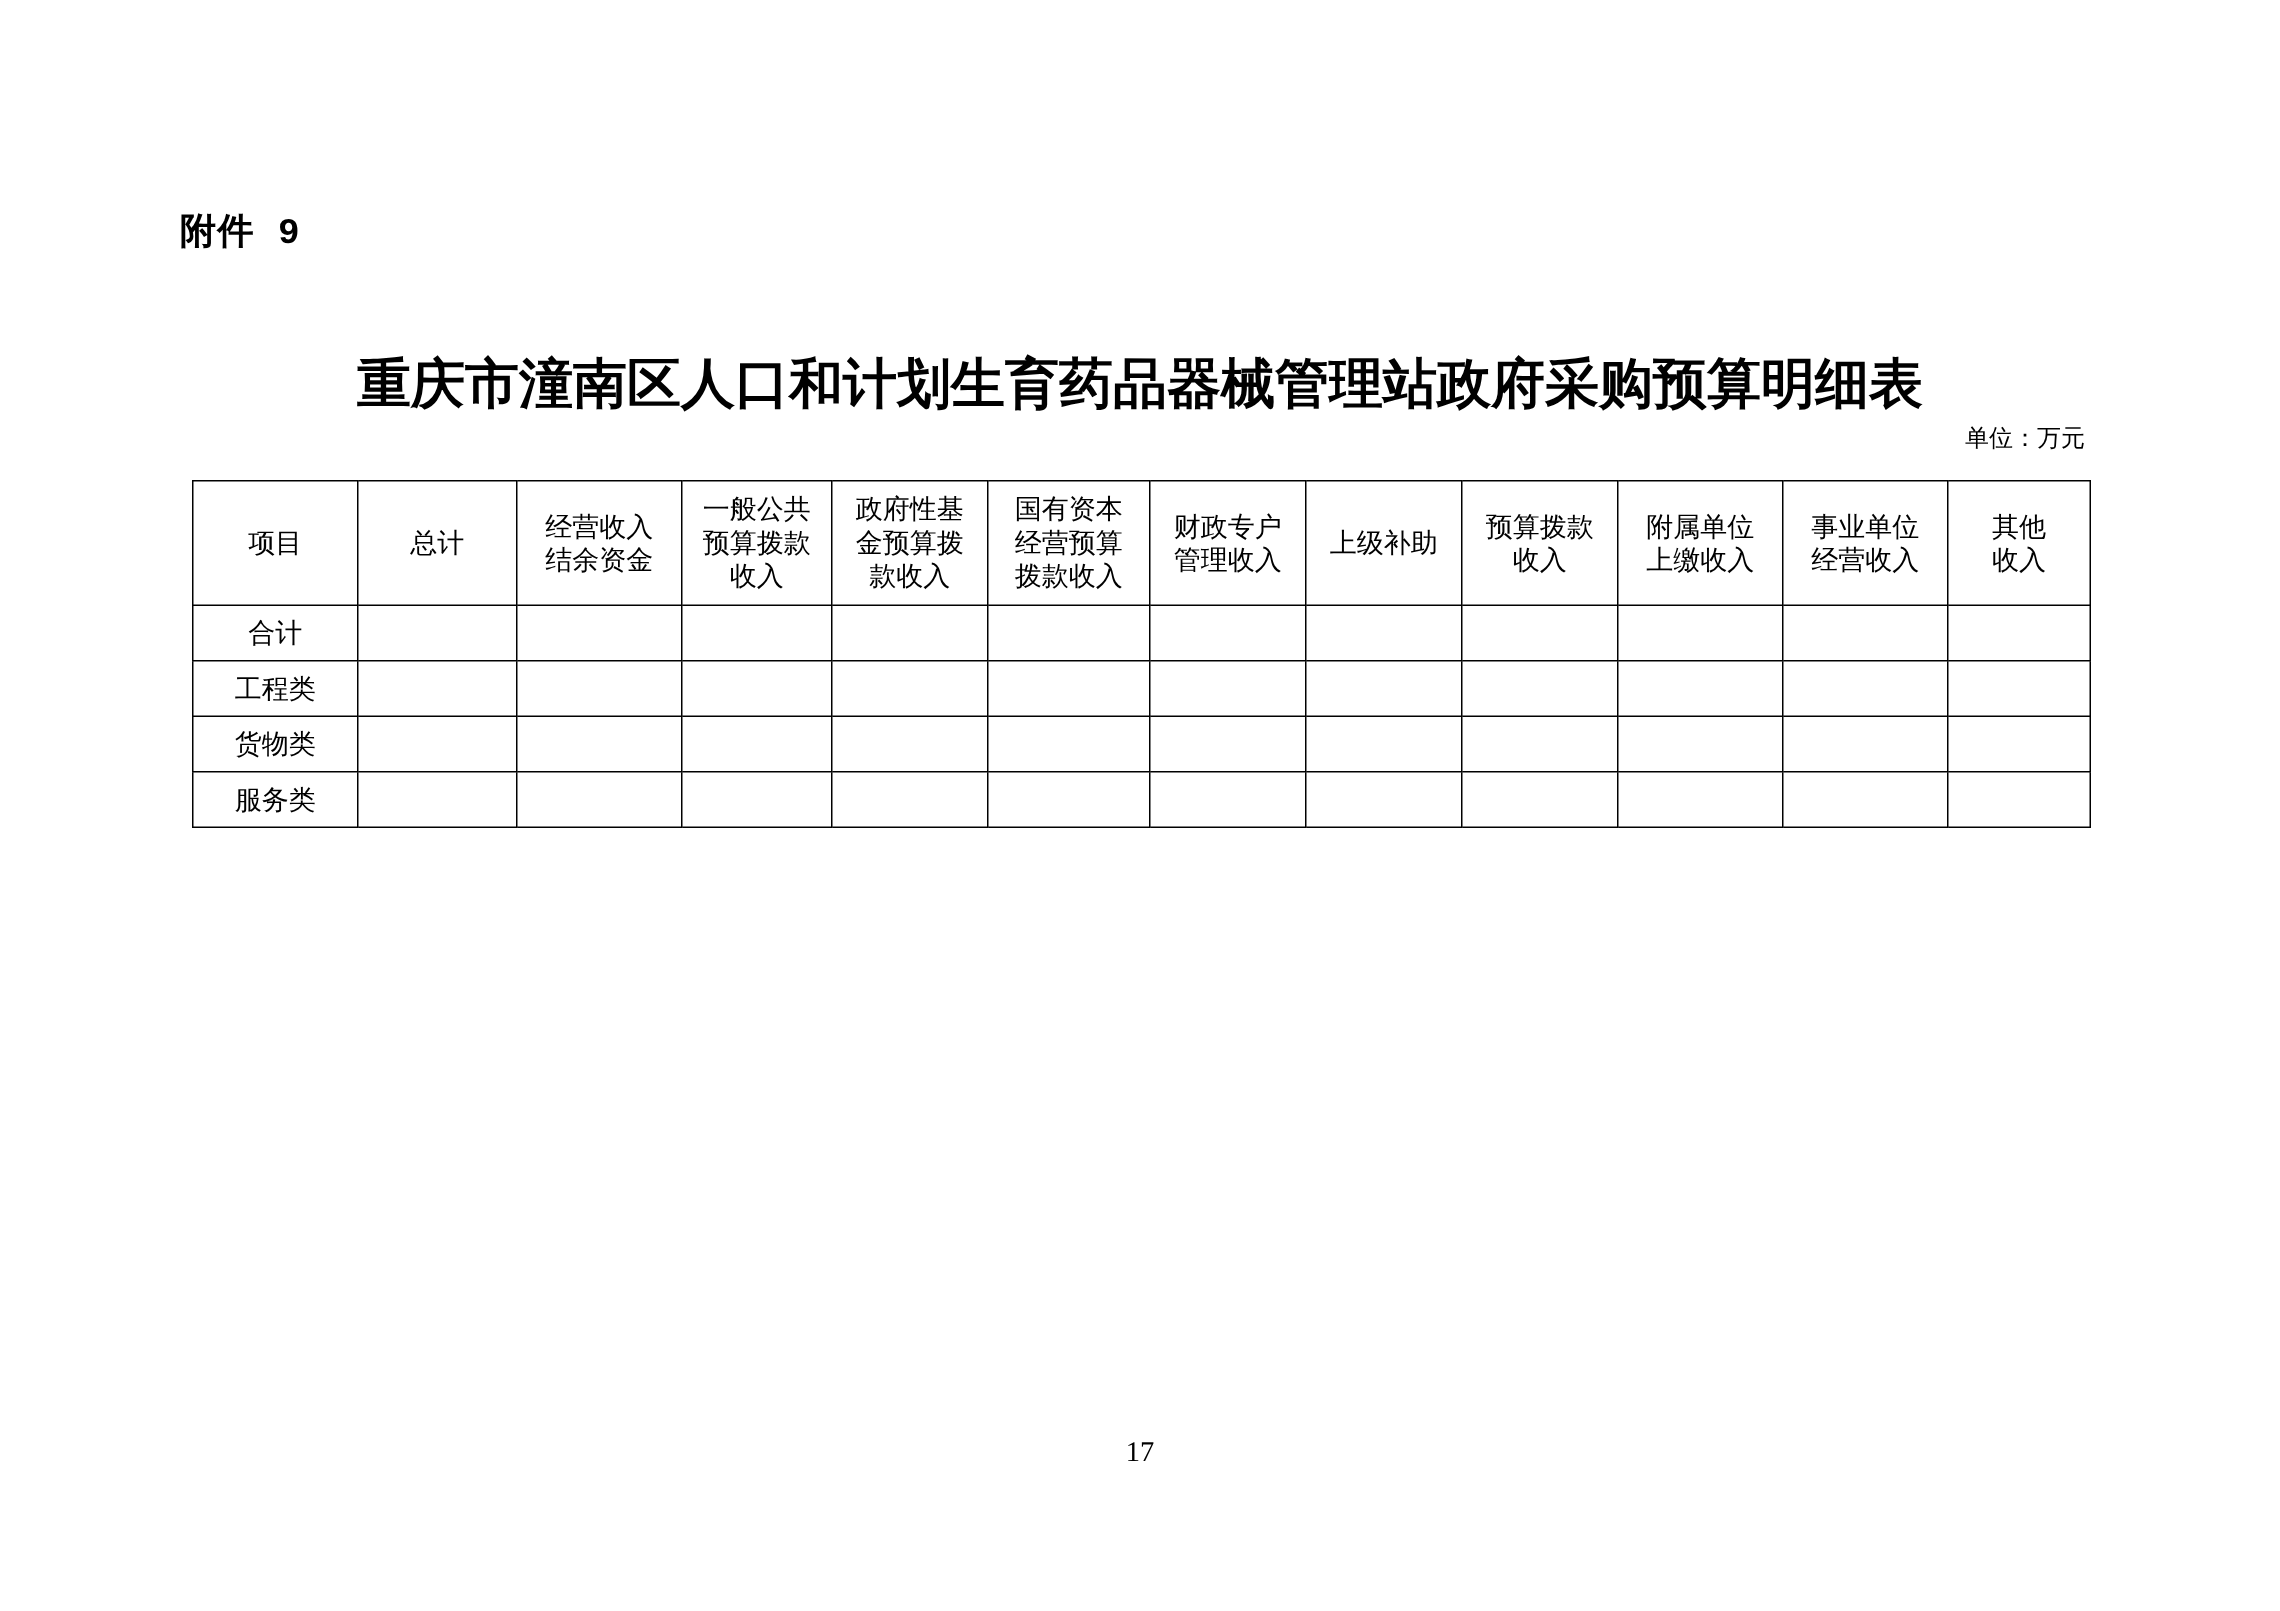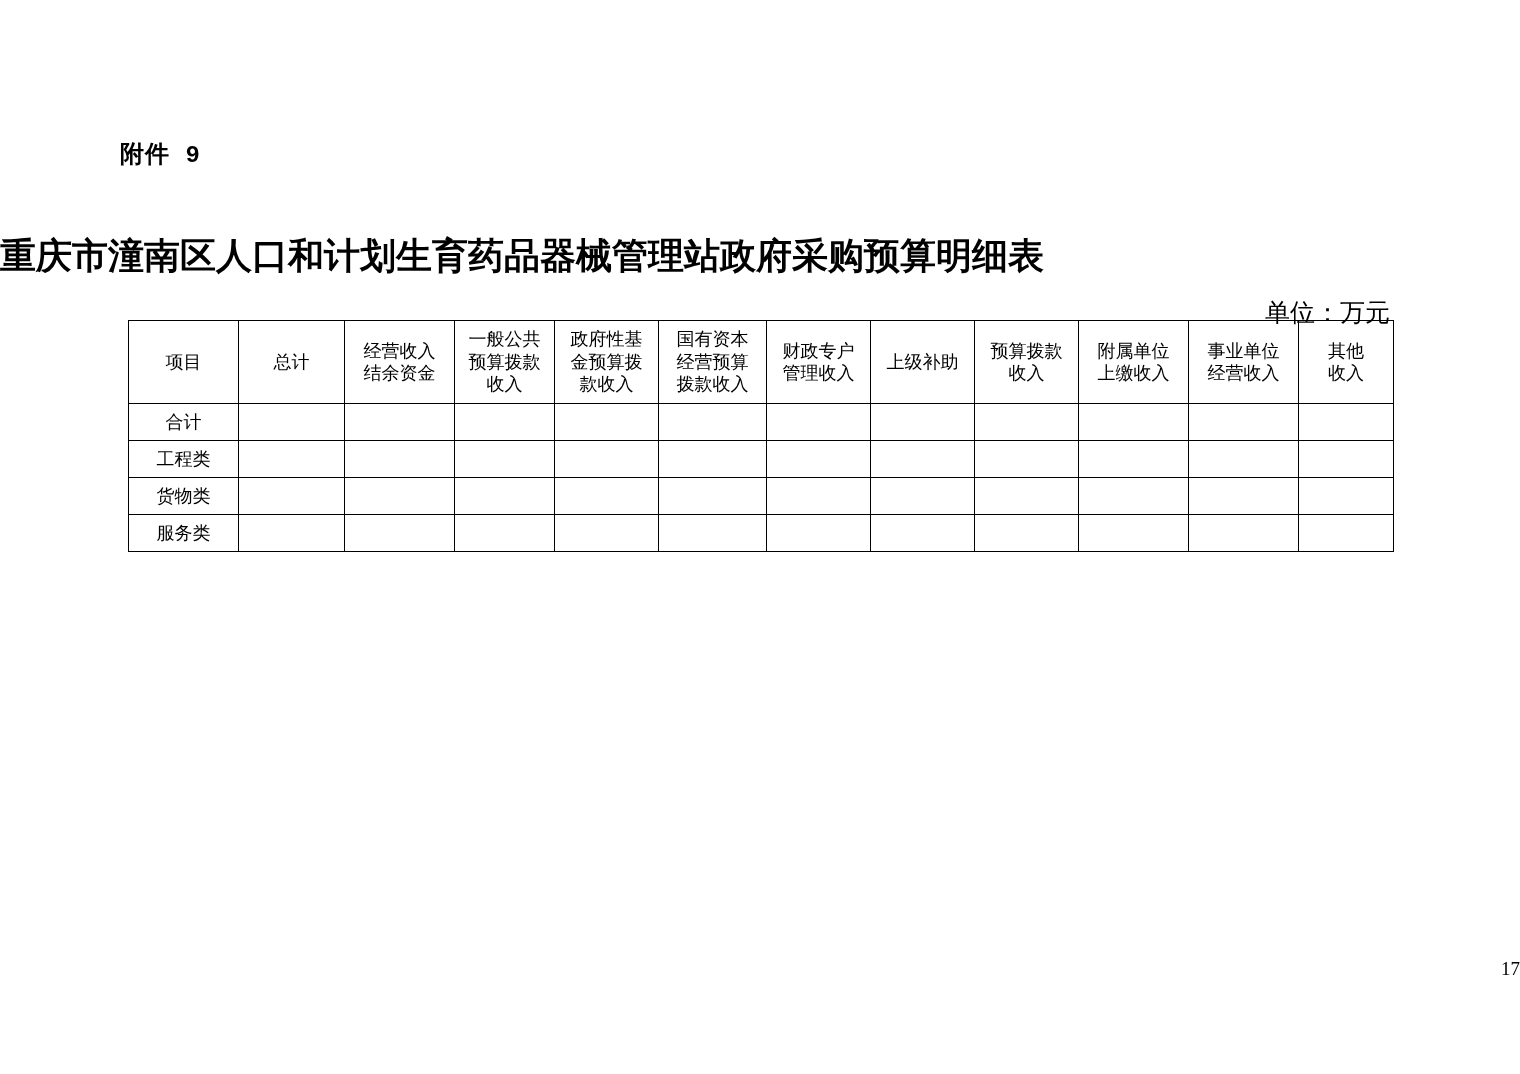--- a/index.html
+++ b/index.html
@@ -28,31 +28,31 @@
     font-family: Liberation Mono, monospace;
     font-weight: bold;
     font-size: 24px;
     letter-spacing: 1px;
   }
   .doc-title {
     position: absolute;
     left: 0;
     top: 232px;
     width: 1520px;
-    text-align: left;
+    text-align: center;
     font-family: "Liberation Serif", "DejaVu Serif", serif;
     font-weight: bold;
     font-size: 36px;
     letter-spacing: 0px;
   }
   .unit-note {
     position: absolute;
     right: 130px;
-    top: 296px;
-    font-size: 25px;
+    top: 282px;
+    font-size: 16px;
   }
   .table-wrap {
     position: absolute;
     left: 128px;
     top: 320px;
     width: 1265px;
   }
   table.budget {
     border-collapse: collapse;
     width: 1265px;
@@ -74,21 +74,21 @@
     height: 32px;
   }
   table.budget tbody td.rowhead {
     text-align: center;
   }
   .page-number {
     position: absolute;
     left: 0;
     top: 958px;
     width: 1520px;
-    text-align: right;
+    text-align: center;
     font-size: 19px;
   }
   .nowrap-lines {
     white-space: pre-line;
   }
 </style>
 </head>
 <body>
 
 <div class="page">

